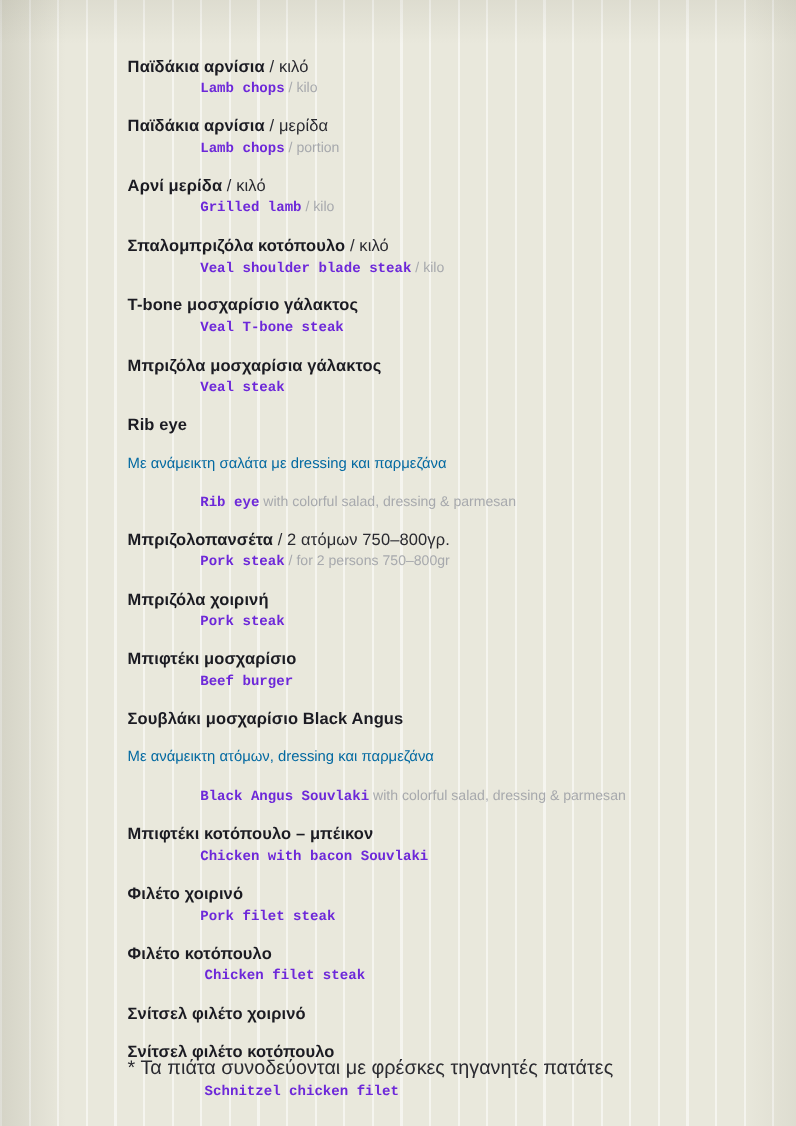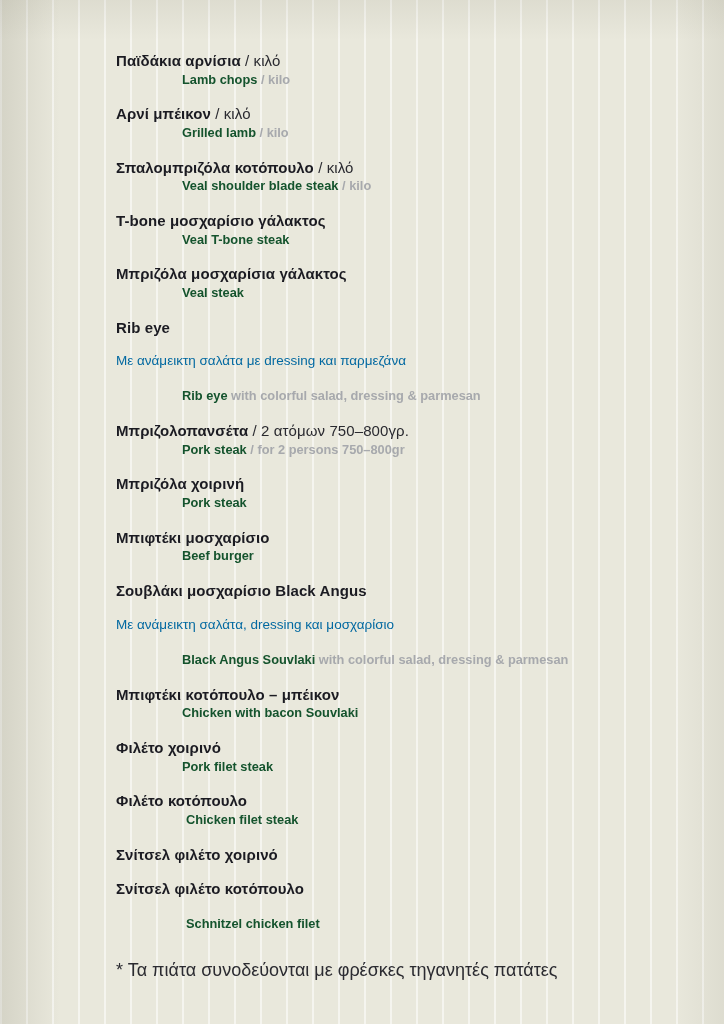--- a/index.html
+++ b/index.html
@@ -65,24 +65,25 @@
     margin-top: 16px;
   }
   .sub-line {
     font-size: 12.8px;
     line-height: 1.3;
     color: #9a9ca0;
     margin-top: 2px;
   }
   .sub-main {
     font-weight: bold;
-    color: #14532d;
+    color: #6d28d9;
+    font-family: Liberation Mono, monospace;
   }
   .sub-qty {
-    font-weight: bold;
+    font-weight: normal;
     color: #a7a9ad;
     text-align: center;
   }
   
   .ind-1 { padding-left: 66px; }
   .ind-2 { padding-left: 70px; }
   .gap-sub { margin-top: 18px; }
   .footnote {
     position: absolute;
     left: 116px;
@@ -101,24 +102,32 @@
 
   <div class="item">
     <div class="title-line">
       <span class="title-main">Παϊδάκια αρνίσια</span><span class="title-qty"> / κιλό</span>
     </div>
     <div class="sub-line ind-1">
       <span class="sub-main">Lamb chops</span><span class="sub-qty"> / kilo</span>
     </div>
   </div>
 
-
-  <div class="item">
-    <div class="title-line">
-      <span class="title-main">Αρνί μπέικον</span><span class="title-qty"> / κιλό</span>
+  <div class="item">
+    <div class="title-line">
+      <span class="title-main">Παϊδάκια αρνίσια</span><span class="title-qty"> / μερίδα</span>
+    </div>
+    <div class="sub-line ind-1">
+      <span class="sub-main">Lamb chops</span><span class="sub-qty"> / portion</span>
+    </div>
+  </div>
+
+  <div class="item">
+    <div class="title-line">
+      <span class="title-main">Αρνί μερίδα</span><span class="title-qty"> / κιλό</span>
     </div>
     <div class="sub-line ind-1">
       <span class="sub-main">Grilled lamb</span><span class="sub-qty"> / kilo</span>
     </div>
   </div>
 
   <div class="item">
     <div class="title-line">
       <span class="title-main">Σπαλομπριζόλα κοτόπουλο</span><span class="title-qty"> / κιλό</span>
     </div>
@@ -179,21 +188,21 @@
     </div>
     <div class="sub-line ind-1">
       <span class="sub-main">Beef burger</span><span class="sub-qty"></span>
     </div>
   </div>
 
   <div class="item">
     <div class="title-line">
       <span class="title-main">Σουβλάκι μοσχαρίσιο Black Angus</span><span class="title-qty"></span>
     </div>
-    <div class="desc-el">Με ανάμεικτη σαλάτα, dressing και μοσχαρίσιο</div>
+    <div class="desc-el">Με ανάμεικτη ατόμων, dressing και παρμεζάνα</div>
     <div class="sub-line ind-1 gap-sub">
       <span class="sub-main">Black Angus Souvlaki</span><span class="sub-qty"> with colorful salad, dressing &amp; parmesan</span>
     </div>
   </div>
 
   <div class="item">
     <div class="title-line">
       <span class="title-main">Μπιφτέκι κοτόπουλο – μπέικον</span><span class="title-qty"></span>
     </div>
     <div class="sub-line ind-1">

